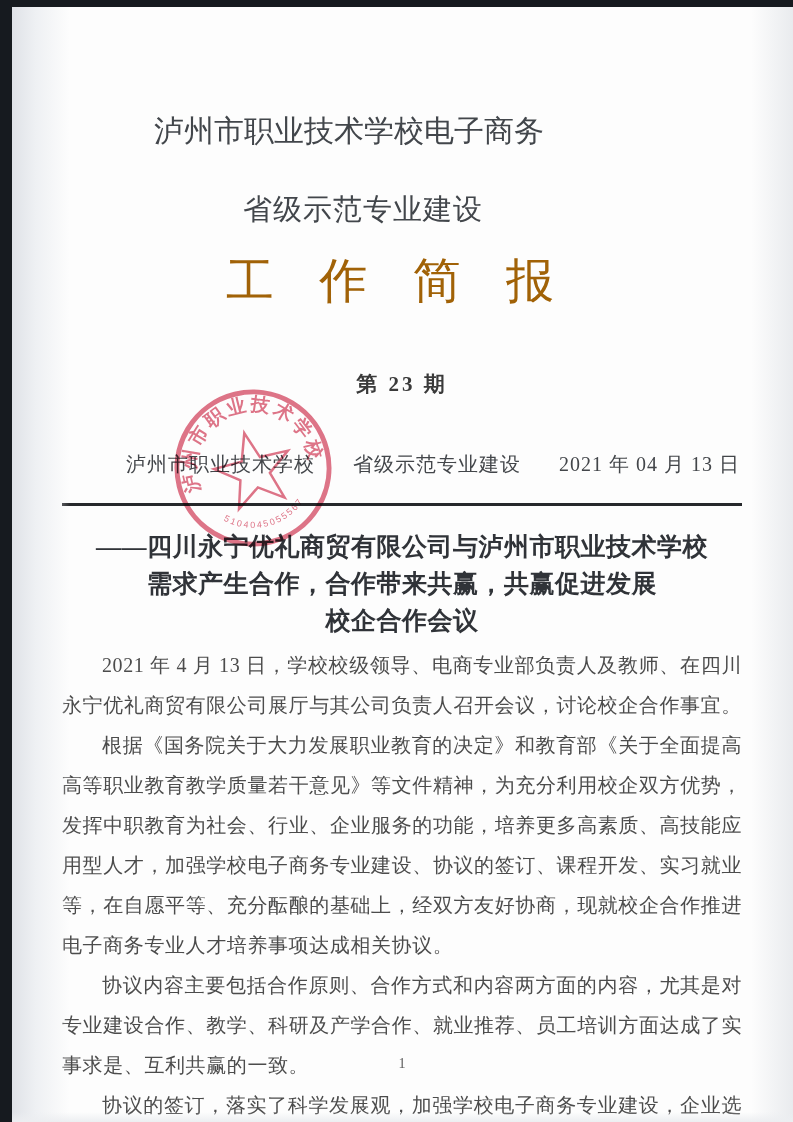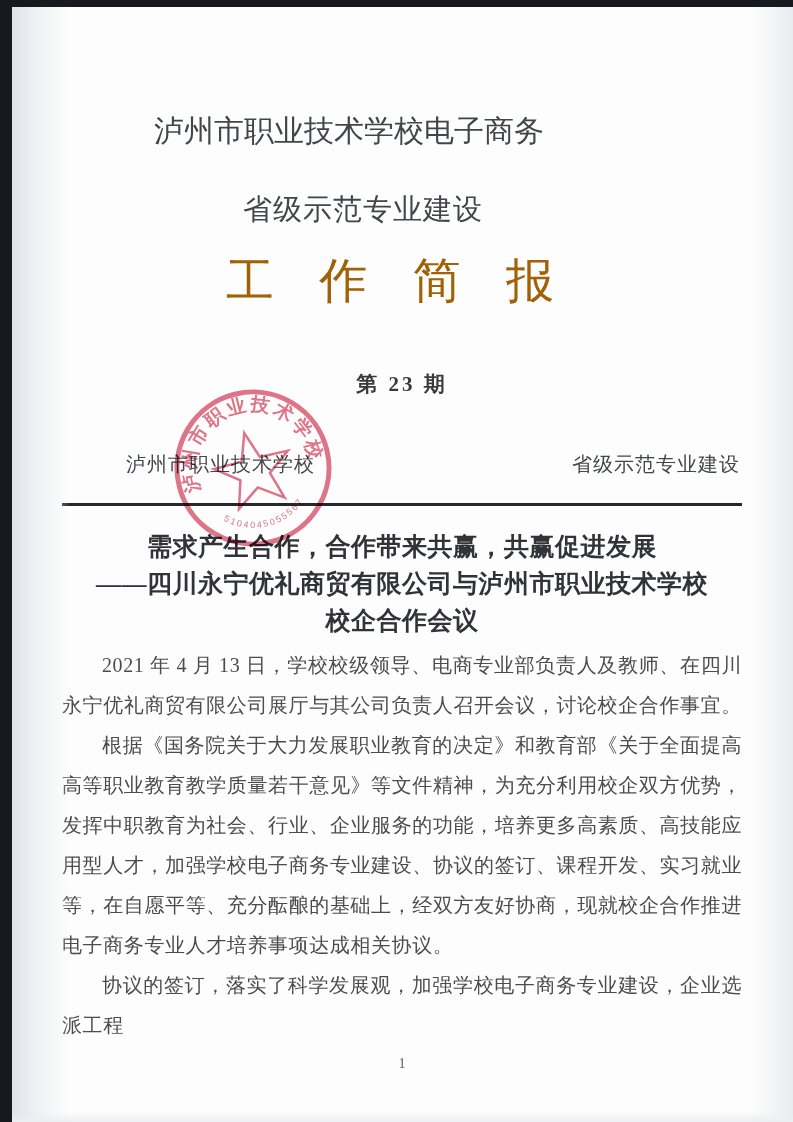--- a/index.html
+++ b/index.html
@@ -59,33 +59,35 @@
 
     <div class="t-line t1">泸州市职业技术学校电子商务</div>
     <div class="t-line t2">省级示范专业建设</div>
     <div class="t-line t3">工 作 简 报</div>
 
     <div class="issue">第 23 期</div>
 
     <div class="publisher">
       <span>泸州市职业技术学校</span>
       <span>省级示范专业建设</span>
+      <span>2021 年 04 月 13 日</span>
     </div>
 
     <div class="rule"></div>
 
     <div class="headline">
+      <div>——四川永宁优礼商贸有限公司与泸州市职业技术学校</div>
       <div>需求产生合作，合作带来共赢，共赢促进发展</div>
-      <div>——四川永宁优礼商贸有限公司与泸州市职业技术学校</div>
       <div>校企合作会议</div>
     </div>
 
     <div class="body-text">
       <p>2021 年 4 月 13 日，学校校级领导、电商专业部负责人及教师、在四川永宁优礼商贸有限公司展厅与其公司负责人召开会议，讨论校企合作事宜。</p>
       <p>根据《国务院关于大力发展职业教育的决定》和教育部《关于全面提高高等职业教育教学质量若干意见》等文件精神，为充分利用校企双方优势，发挥中职教育为社会、行业、企业服务的功能，培养更多高素质、高技能应用型人才，加强学校电子商务专业建设、协议的签订、课程开发、实习就业等，在自愿平等、充分酝酿的基础上，经双方友好协商，现就校企合作推进电子商务专业人才培养事项达成相关协议。</p>
+      <p>协议内容主要包括合作原则、合作方式和内容两方面的内容，尤其是对专业建设合作、教学、科研及产学合作、就业推荐、员工培训方面达成了实事求是、互利共赢的一致。</p>
       <p>协议的签订，落实了科学发展观，加强学校电子商务专业建设，企业选派工程</p>
     </div>
 
   </div>
 
   <div class="page-no">1</div>
 
   <svg class="seal" viewBox="0 0 164 164" xmlns="http://www.w3.org/2000/svg">
     <defs>
       <path id="seal-arc-top" d="M 25.9,91.9 A 57,57 0 1 1 138.1,91.9" fill="none"></path>

